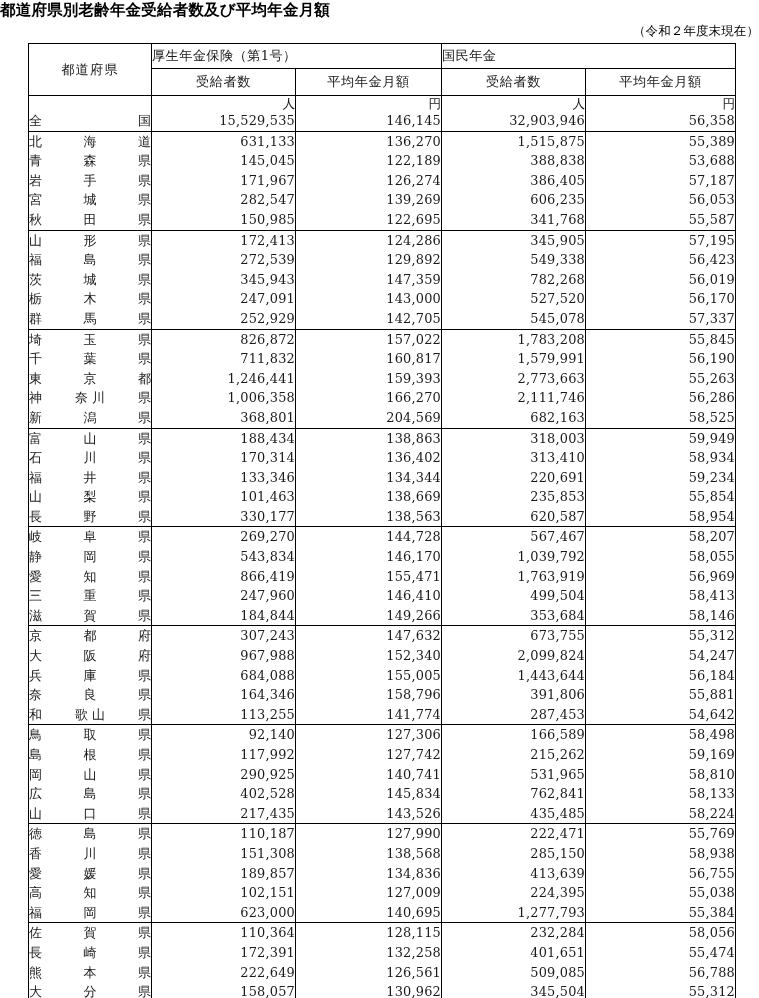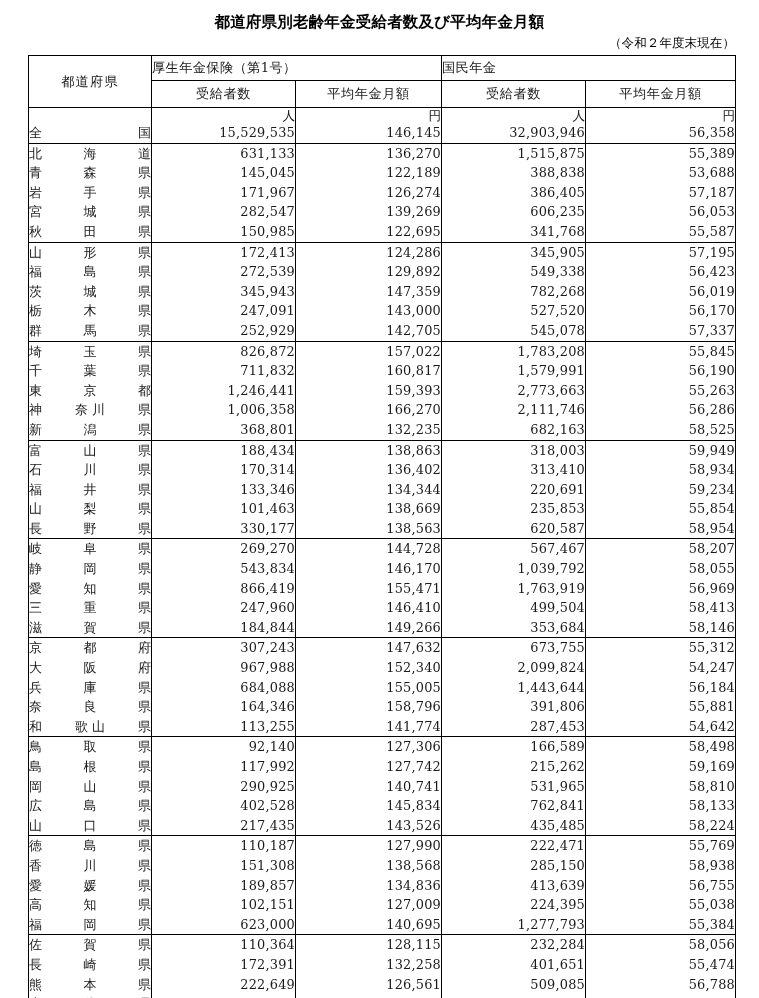--- a/index.html
+++ b/index.html
@@ -18,33 +18,31 @@
   }
 
   .page {
     width: 759px;
     height: 998px;
     position: relative;
   }
 
   
   .title {
-    text-align: center;
     font-size: 15.5px;
     font-weight: bold;
     letter-spacing: 0.2px;
-    padding-top: 12px;
+    padding-top: 0;
     padding-bottom: 2px;
     color: #000;
   }
 
   .asof {
     text-align: right;
     font-size: 12.5px;
-    padding-right: 24px;
     padding-bottom: 3px;
     color: #000;
     letter-spacing: 0.1px;
   }
 
   
   .tablewrap {
     margin-left: 28px;
     width: 707px;
   }
@@ -379,21 +377,21 @@
           </tr>
           <tr class="row grp-end">
             <td class="pref">
               <span class="prefname">
                 <span>新</span>
                 <span>潟</span>
                 <span>県</span>
               </span>
             </td>
             <td class="num">368,801</td>
-            <td class="num">132,235</td>
+            <td class="num">204,569</td>
             <td class="num">682,163</td>
             <td class="num">58,525</td>
           </tr>
           <tr class="row">
             <td class="pref">
               <span class="prefname">
                 <span>富</span>
                 <span>山</span>
                 <span>県</span>
               </span>

